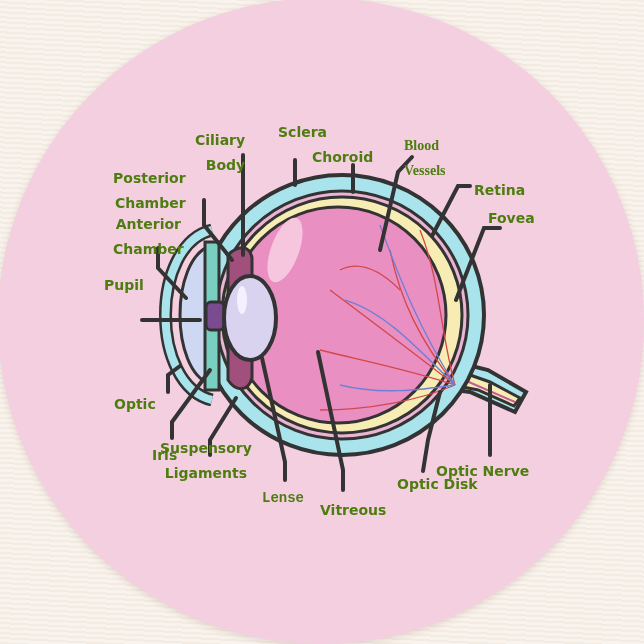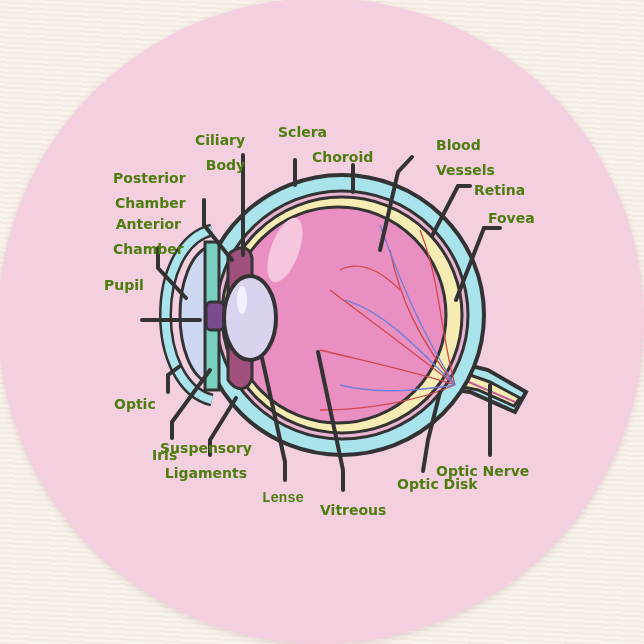--- a/index.html
+++ b/index.html
@@ -81,21 +81,21 @@
     <path d="M343,490 L343,470 L318,352"></path>
     <path d="M423,471 L428,440 L440,392"></path>
     <path d="M490,455 L490,385"></path>
   </g>
 </svg>
 
 <div class="label" style="left:195px;top:128px;text-align:right;">Ciliary
 Body</div>
 <div class="label" style="left:266px;top:120px;margin-left:12px;">Sclera</div>
 <div class="label" style="left:312px;top:145px;">Choroid</div>
-<div class="label" style="left:436px;top:133px;">Blood
+<div class="label" style="left:404px;top:133px;font-family:Liberation Serif, serif;">Blood
 Vessels</div>
 <div class="label" style="left:113px;top:166px;text-align:right;">Posterior
 Chamber</div>
 <div class="label" style="left:113px;top:212px;text-align:center;">Anterior
 Chamber</div>
 <div class="label" style="left:474px;top:178px;">Retina</div>
 <div class="label" style="left:488px;top:206px;">Fovea</div>
 <div class="label" style="left:104px;top:273px;">Pupil</div>
 <div class="label" style="left:114px;top:392px;">Optic</div>
 <div class="label" style="left:152px;top:443px;">Iris</div>

